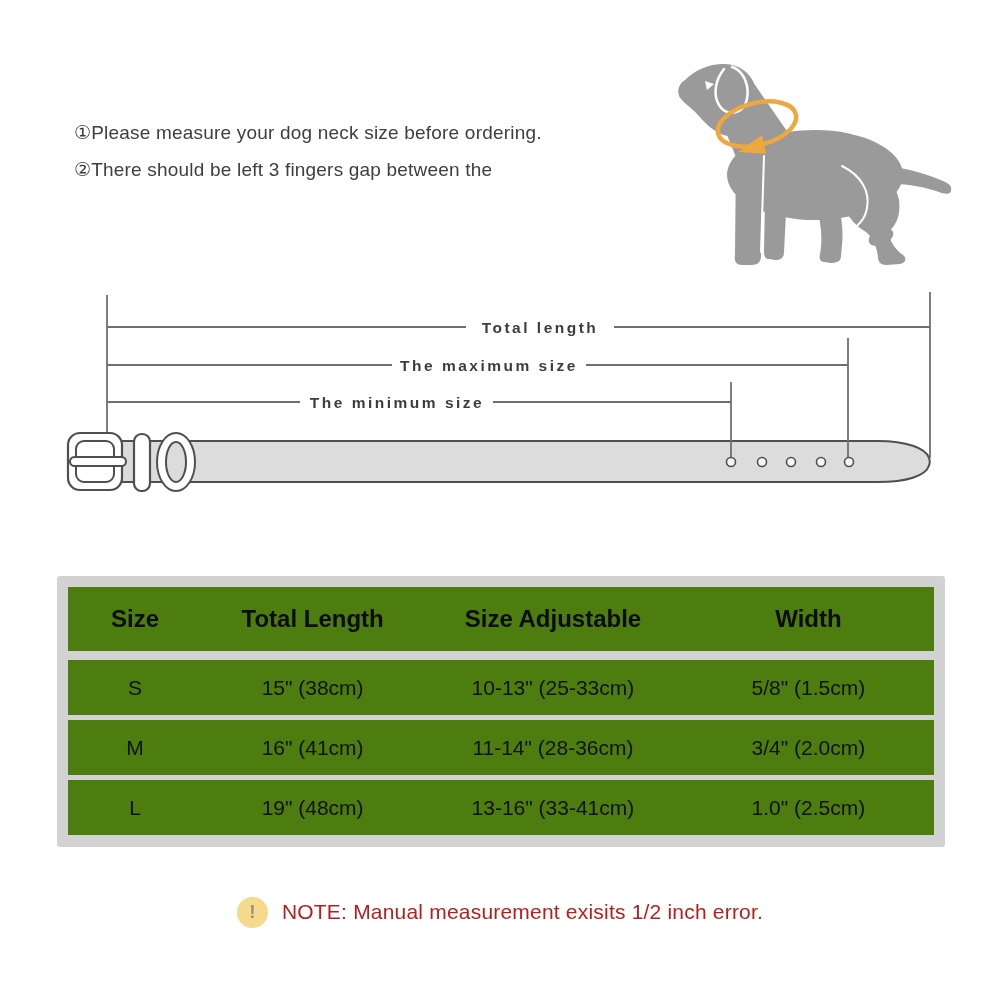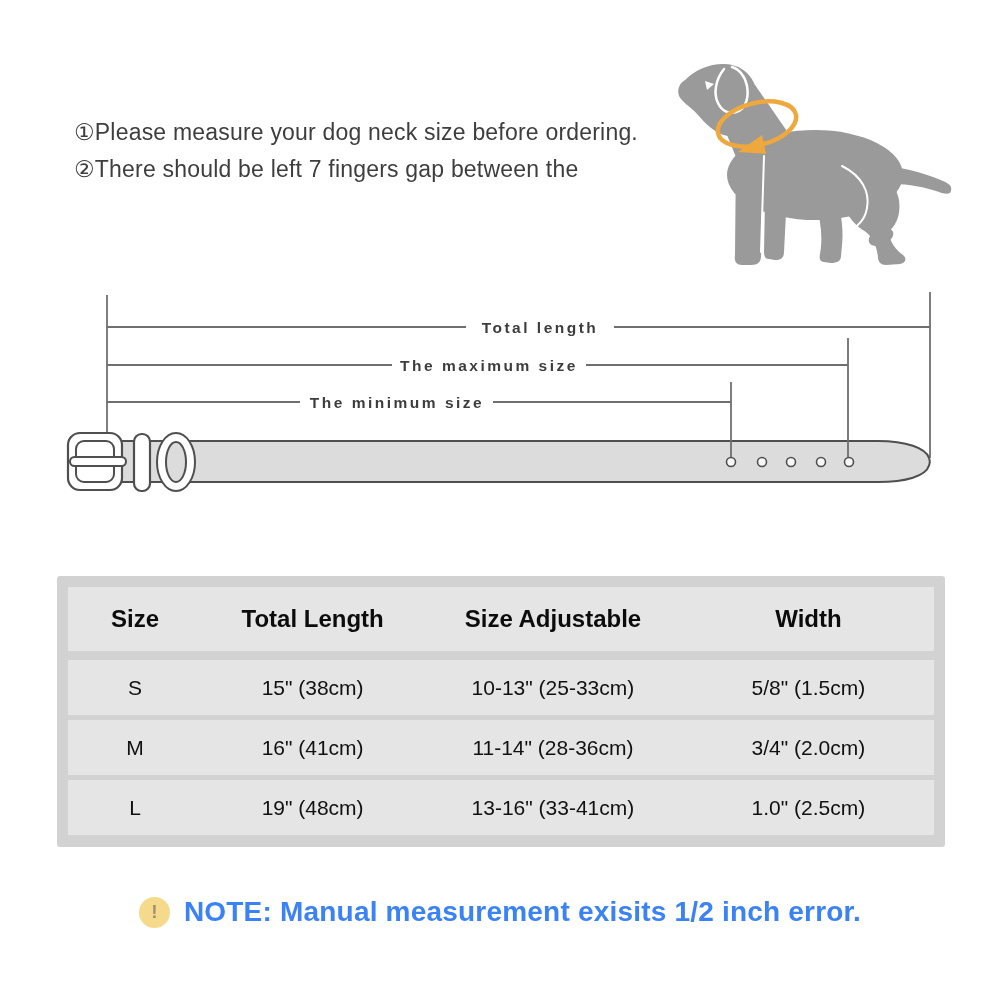--- a/index.html
+++ b/index.html
@@ -3,60 +3,60 @@
 <meta charset="utf-8">
 <style>
   html,body{margin:0;padding:0;}
   body{
     width:1000px;height:1000px;position:relative;background:#ffffff;
     font-family:"Liberation Sans","DejaVu Sans",sans-serif;overflow:hidden;
   }
   
   .instructions{
     position:absolute;left:74px;top:114px;width:620px;
-    font-size:23px;line-height:37px;color:#3e3e3e;letter-spacing:0.2px;
+    font-size:19px;line-height:37px;color:#3e3e3e;letter-spacing:0.2px;
   }
   .instructions .cont{padding-left:29px;}
   
   .diagram{position:absolute;left:0;top:290px;width:1000px;height:210px;}
   .diagram text{
     font-family:"Liberation Sans","DejaVu Sans",sans-serif;
     font-size:15.5px;font-weight:bold;letter-spacing:2.5px;fill:#3d3d3d;
     text-anchor:middle;stroke:#ffffff;stroke-width:6px;paint-order:stroke;
   }
   .dogsvg{position:absolute;left:660px;top:40px;width:300px;height:260px;}
   
   .size-table{position:absolute;left:57px;top:576px;width:888px;height:271px;background:#d2d2d2;border-radius:3px;}
   .trow{
-    position:absolute;left:11px;right:11px;background:#e5e5e5;
+    position:absolute;left:11px;right:11px;background:#4d7c0f;
     display:grid;grid-template-columns:15.5% 25.5% 30% 29%;align-items:center;text-align:center;
   }
   .t-header{top:11px;height:64px;font-size:24px;font-weight:bold;color:#0c0c0c;}
   .t-r0{top:84px;height:55px;}
   .t-r1{top:144px;height:55px;}
   .t-r2{top:204px;height:55px;}
   .t-data{font-size:21px;color:#111111;}
   
   .note{
     position:absolute;left:0;top:893px;width:1000px;height:38px;
     display:flex;align-items:center;justify-content:center;gap:14px;
   }
   .note-badge{
     width:31px;height:31px;border-radius:50%;background:#f6da8c;
     display:flex;align-items:center;justify-content:center;
     color:#a09172;font-size:19px;font-weight:bold;flex:0 0 auto;
   }
-  .note-text{font-size:28px;color:#3b82f6;letter-spacing:0.2px;font-weight:bold;}
+  .note-text{font-size:21px;color:#b91c1c;letter-spacing:0.2px;}
 </style>
 </head>
 <body>
 
 <div class="instructions">
   <div><span>①</span><span>Please measure your dog neck size before ordering.</span></div>
-  <div><span>②</span><span>There should be left 7 fingers gap between the</span></div>
+  <div><span>②</span><span>There should be left 3 fingers gap between the</span></div>
 </div>
 
 <svg class="dogsvg" viewBox="660 40 300 260" aria-hidden="true">
   <g fill="#9a9a9a">
     <path d="M884,166 C908,168 930,175 943,181 C950,184 952,186 951,191 C950,195 944,194 939,192 C925,187 908,184 894,184 C886,184 881,178 880,172 Z"></path>
     <path d="M832,185 C840,205 844,225 842,245 L841,256 C841,261 837,263 831,263 L824,262 C820,262 819,258 820,254 C823,238 821,220 815,202 Z"></path>
     <ellipse cx="881" cy="237" rx="13" ry="8" transform="rotate(-25 881 237)"></ellipse>
     <path d="M766,152 L789,154 L784,252 C784,258 781,260 775,260 L769,259 C765,259 764,256 764,251 Z"></path>
     <ellipse cx="815" cy="175" rx="88" ry="45"></ellipse>
     <path d="M712,98 L755,85 L800,150 L742,172 Z"></path>

